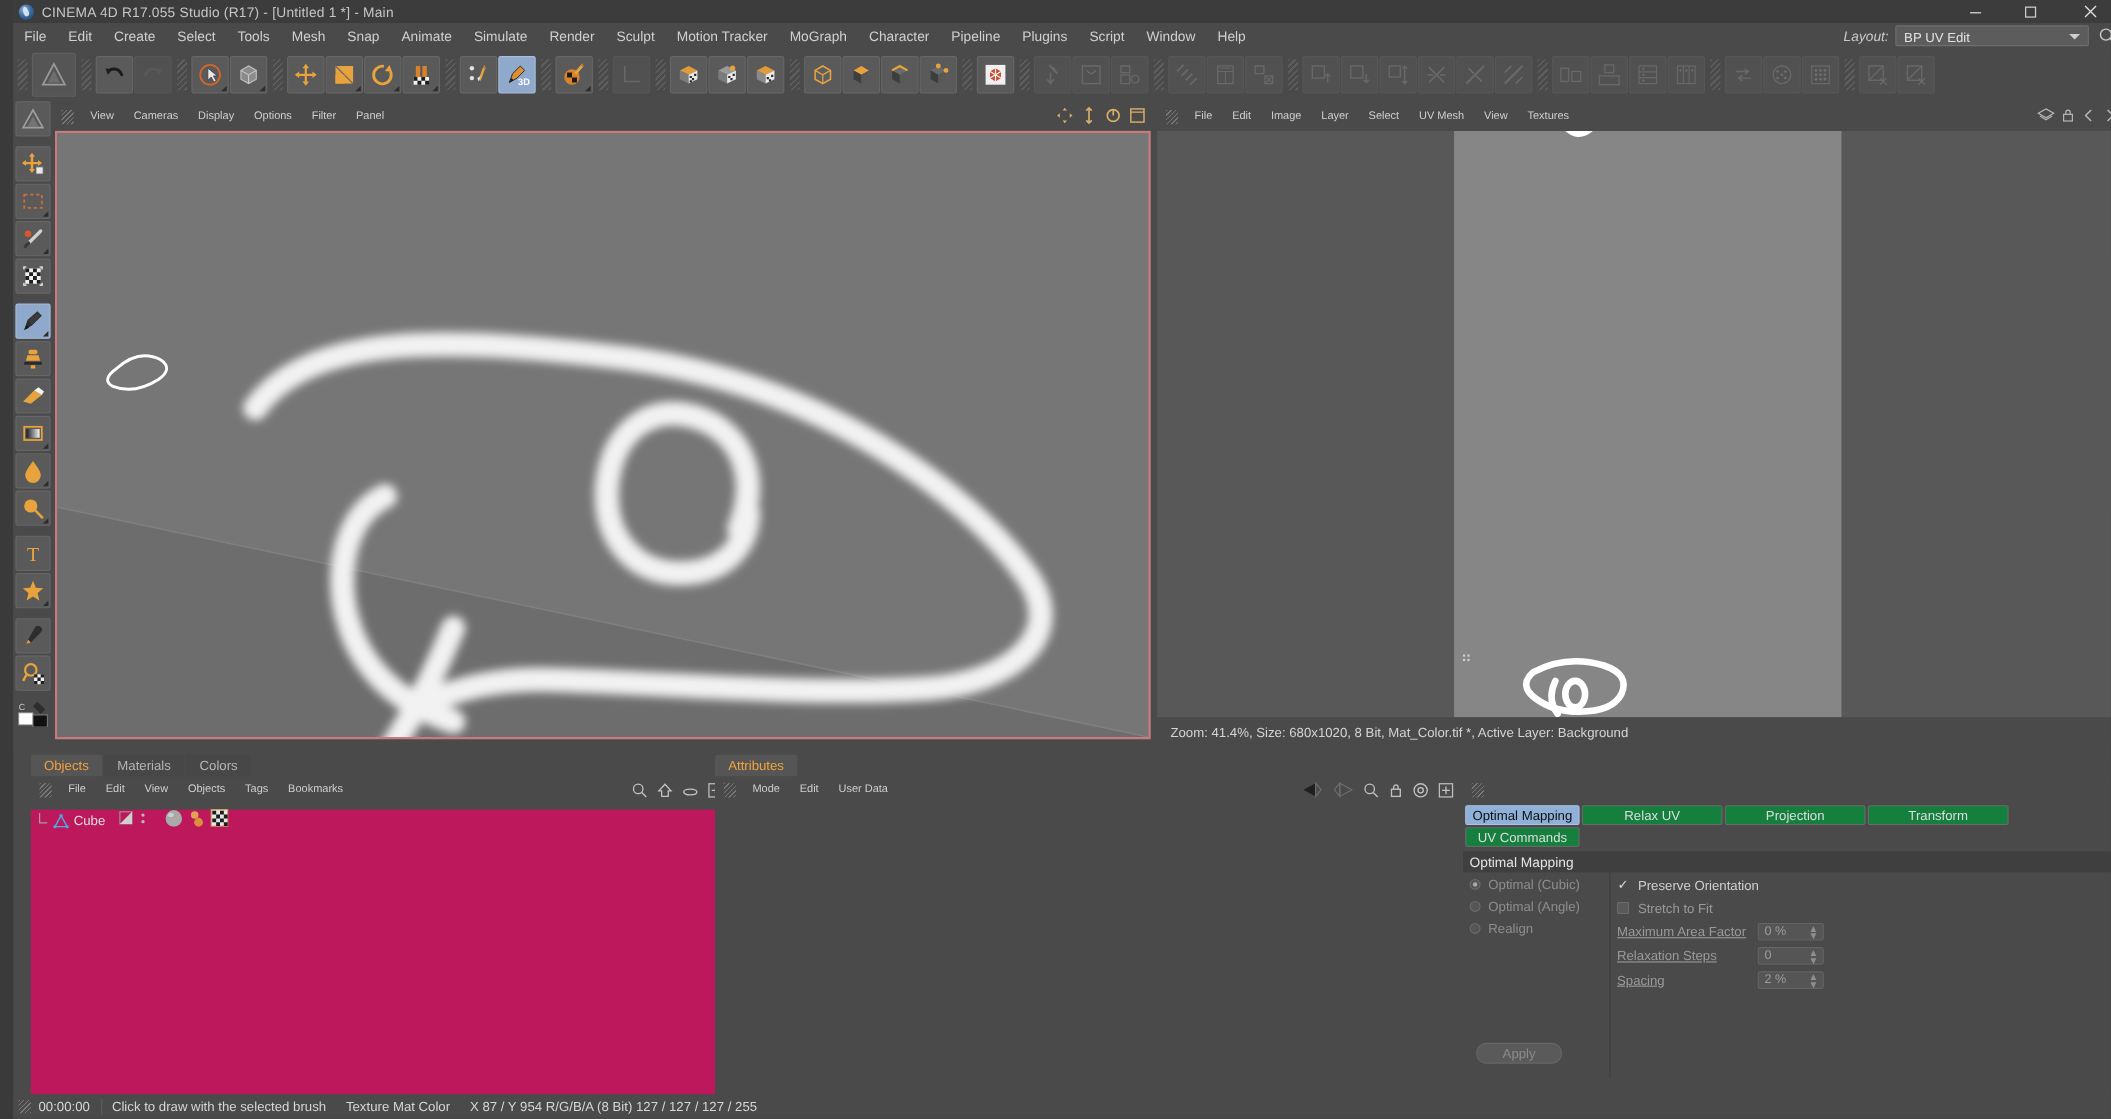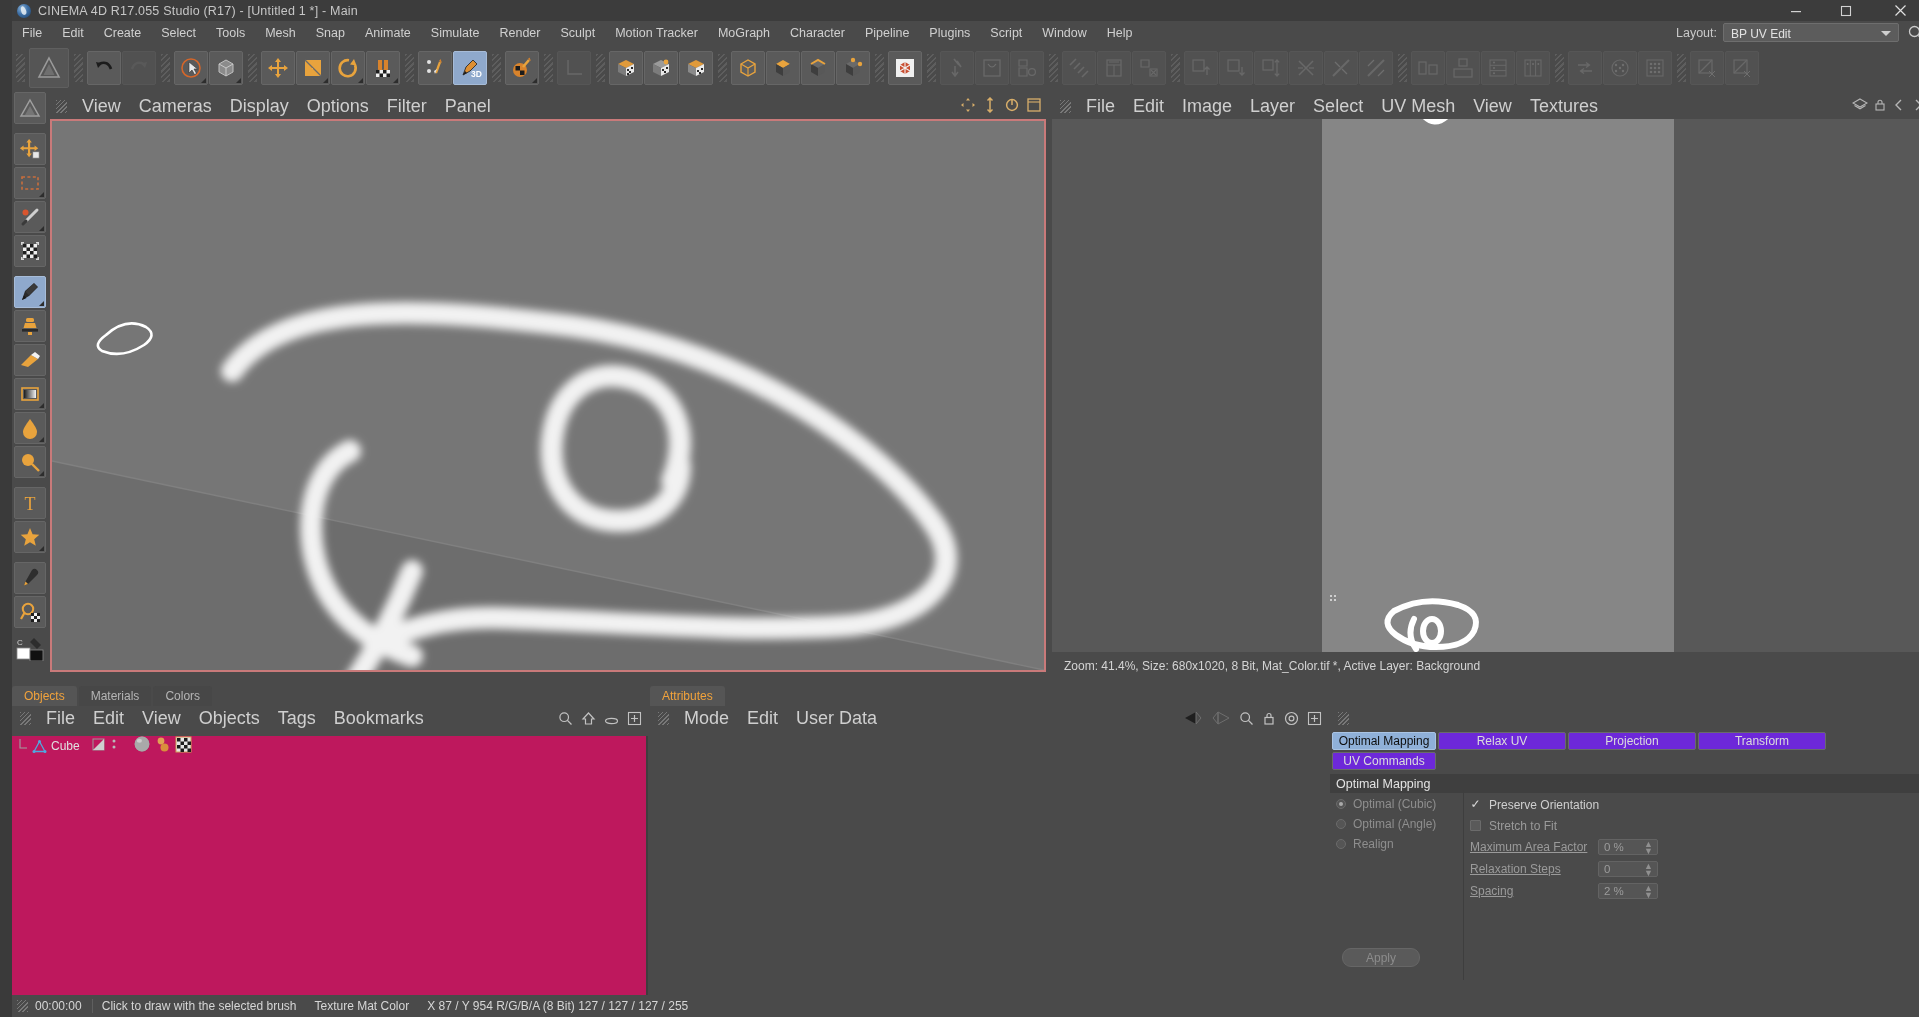--- a/index.html
+++ b/index.html
@@ -33,21 +33,21 @@
   .tb-min { right:114px; } .tb-max { right:64px; } .tb-close { right:10px; }
   .tb-ctrl svg { display:block; }
 
   
   .menubar {
     position:absolute; left:0; top:21px; width:1919px; height:24px;
     background:#4a4a4a; display:flex; align-items:center;
   }
   .menu-item { font-size:12.5px; color:#d0d0d0; padding:0 10px; line-height:24px; cursor:default; white-space:nowrap; }
   .layout-box { position:absolute; right:32px; top:2px; display:flex; align-items:center; gap:6px; }
-  .layout-label { font-size:12.5px; color:#c9c9c9; }
+  .layout-label { font-size:12.5px; color:#c9c9c9;font-style:italic; }
   .layout-select {
     width:176px; height:19px; background:#5c5c5c; border:1px solid #6e6e6e;
     border-radius:2px; font-size:12px; color:#e2e2e2; display:flex; align-items:flex-end;
     padding-left:7px; position:relative;
   }
   .layout-select::after{
     content:""; position:absolute; right:7px; top:7px;
     border-left:5px solid transparent; border-right:5px solid transparent; border-top:5px solid #cfcfcf;
   }
   .srch-glyph { position:absolute; right:6px; top:3px; }
@@ -72,21 +72,21 @@
   .tbtn.on { background:#8fa9cc; border-color:#a7bcd8; }
   .tbtn.dis { opacity:.45; }
   .tbtn .corner { position:absolute; right:1px; bottom:1px; width:0;height:0;
     border-left:5px solid transparent; border-bottom:5px solid #2d2d2d; }
   .tbtn svg { display:block; }
 
   
   .panel-hdr { height:24px; background:#4a4a4a; display:flex; align-items:center; }
   .p-grip { width:11px; height:13px; margin:0 6px 0 8px;
     background-image: repeating-linear-gradient(135deg,#787878 0 1px, transparent 1px 3px); }
-  .p-menu { font-size:18px; color:#cfcfcf; padding:0 9px; line-height:24px; }
+  .p-menu { font-size:10px; color:#cfcfcf; padding:0 9px; line-height:24px; }
 
   
   .viewport-panel { position:absolute; left:36px; top:94px; width:1000px; height:586px; background:#4a4a4a; }
   .vp-hdr-icons { position:absolute; right:6px; top:3px; display:flex; gap:6px; align-items:center; }
   .viewport {
     position:absolute; left:2px; top:25px; width:996px; height:553px;
     border:2px solid #c97a7a; background:#767676; overflow:hidden;
   }
   .vp-canvas { position:absolute; inset:0; }
 
@@ -108,37 +108,37 @@
   .uv-status { position:absolute; left:4px; bottom:4px; width:871px; height:20px; background:#4a4a4a;
     display:flex; align-items:center; font-size:12px; color:#d4d4d4; padding-left:8px; }
 
   
   .tabstrip { display:flex; height:20px; align-items:flex-end; }
   .tab { height:20px; padding:0 12px; font-size:12px; line-height:20px; color:#b5b5b5; background:#474747;
     border-top-left-radius:3px; border-top-right-radius:3px; margin-right:2px; }
   .tab.active { background:#555; color:#f2a33c; }
 
   
-  .objpanel { position:absolute; left:0; top:686px; width:636px; height:309px; background:#4a4a4a; }
+  .objpanel { position:absolute; left:16px; top:686px; width:636px; height:309px; background:#4a4a4a; }
   .obj-list { position:absolute; left:0; top:50px; width:636px; height:259px; background:#be185d; }
   .obj-row { height:20px; display:flex; align-items:center; padding-left:4px; gap:4px; }
   .obj-name { font-size:12px; color:#e0e0e0; }
   .obj-split { position:absolute; left:634px; top:50px; width:2px; height:259px; background:#3e3e3e; }
   .obj-hdr-icons { position:absolute; right:6px; top:5px; display:flex; gap:8px; align-items:center; }
 
   
   .attrpanel { position:absolute; left:638px; top:686px; width:678px; height:309px; background:#4a4a4a; }
   .attr-body { position:absolute; left:0; top:50px; width:678px; height:259px; background:#4a4a4a; }
   .attr-hdr-icons { position:absolute; right:6px; top:4px; display:flex; gap:8px; align-items:center; }
 
   
   .uvmap { position:absolute; left:1318px; top:686px; width:601px; height:309px; background:#4a4a4a; }
   .uvmap-toolbar { position:absolute; left:0; top:22px; width:601px; height:22px; background:#4a4a4a; }
   .modebar { position:absolute; left:2px; top:46px; width:597px; height:40px; }
-  .mbtn { height:18px; font-size:12px; color:#dcdcdc; background:#6d28d9; border:1px solid #6a6a6a;
+  .mbtn { height:18px; font-size:12px; color:#dcdcdc; background:#15803d; border:1px solid #6a6a6a;
     border-radius:2px; display:flex; align-items:center; justify-content:center; position:absolute; }
   .mbtn.sel { background:#8fb0d8; border-color:#a9c4e4; color:#0e0e0e; }
   .sectionhdr { position:absolute; left:0; width:601px; height:19px; background:#3f3f3f;
     font-size:12.5px; color:#e3e3e3; display:flex; align-items:center; padding-left:6px; }
   .radios { position:absolute; left:2px; top:108px; width:128px; }
   .radiorow { height:20px; display:flex; align-items:center; gap:7px; padding-left:4px; }
   .radio { width:10px; height:10px; border-radius:50%; background:#555; border:1px solid #6b6b6b; position:relative; }
   .radio.on::after { content:""; position:absolute; left:2px; top:2px; width:4px;height:4px;border-radius:50%;background:#aaa; }
   .rlabel { font-size:12px; color:#8e8e8e; }
   .vdiv { position:absolute; left:133px; top:104px; width:1px; height:190px; background:#3e3e3e; }

